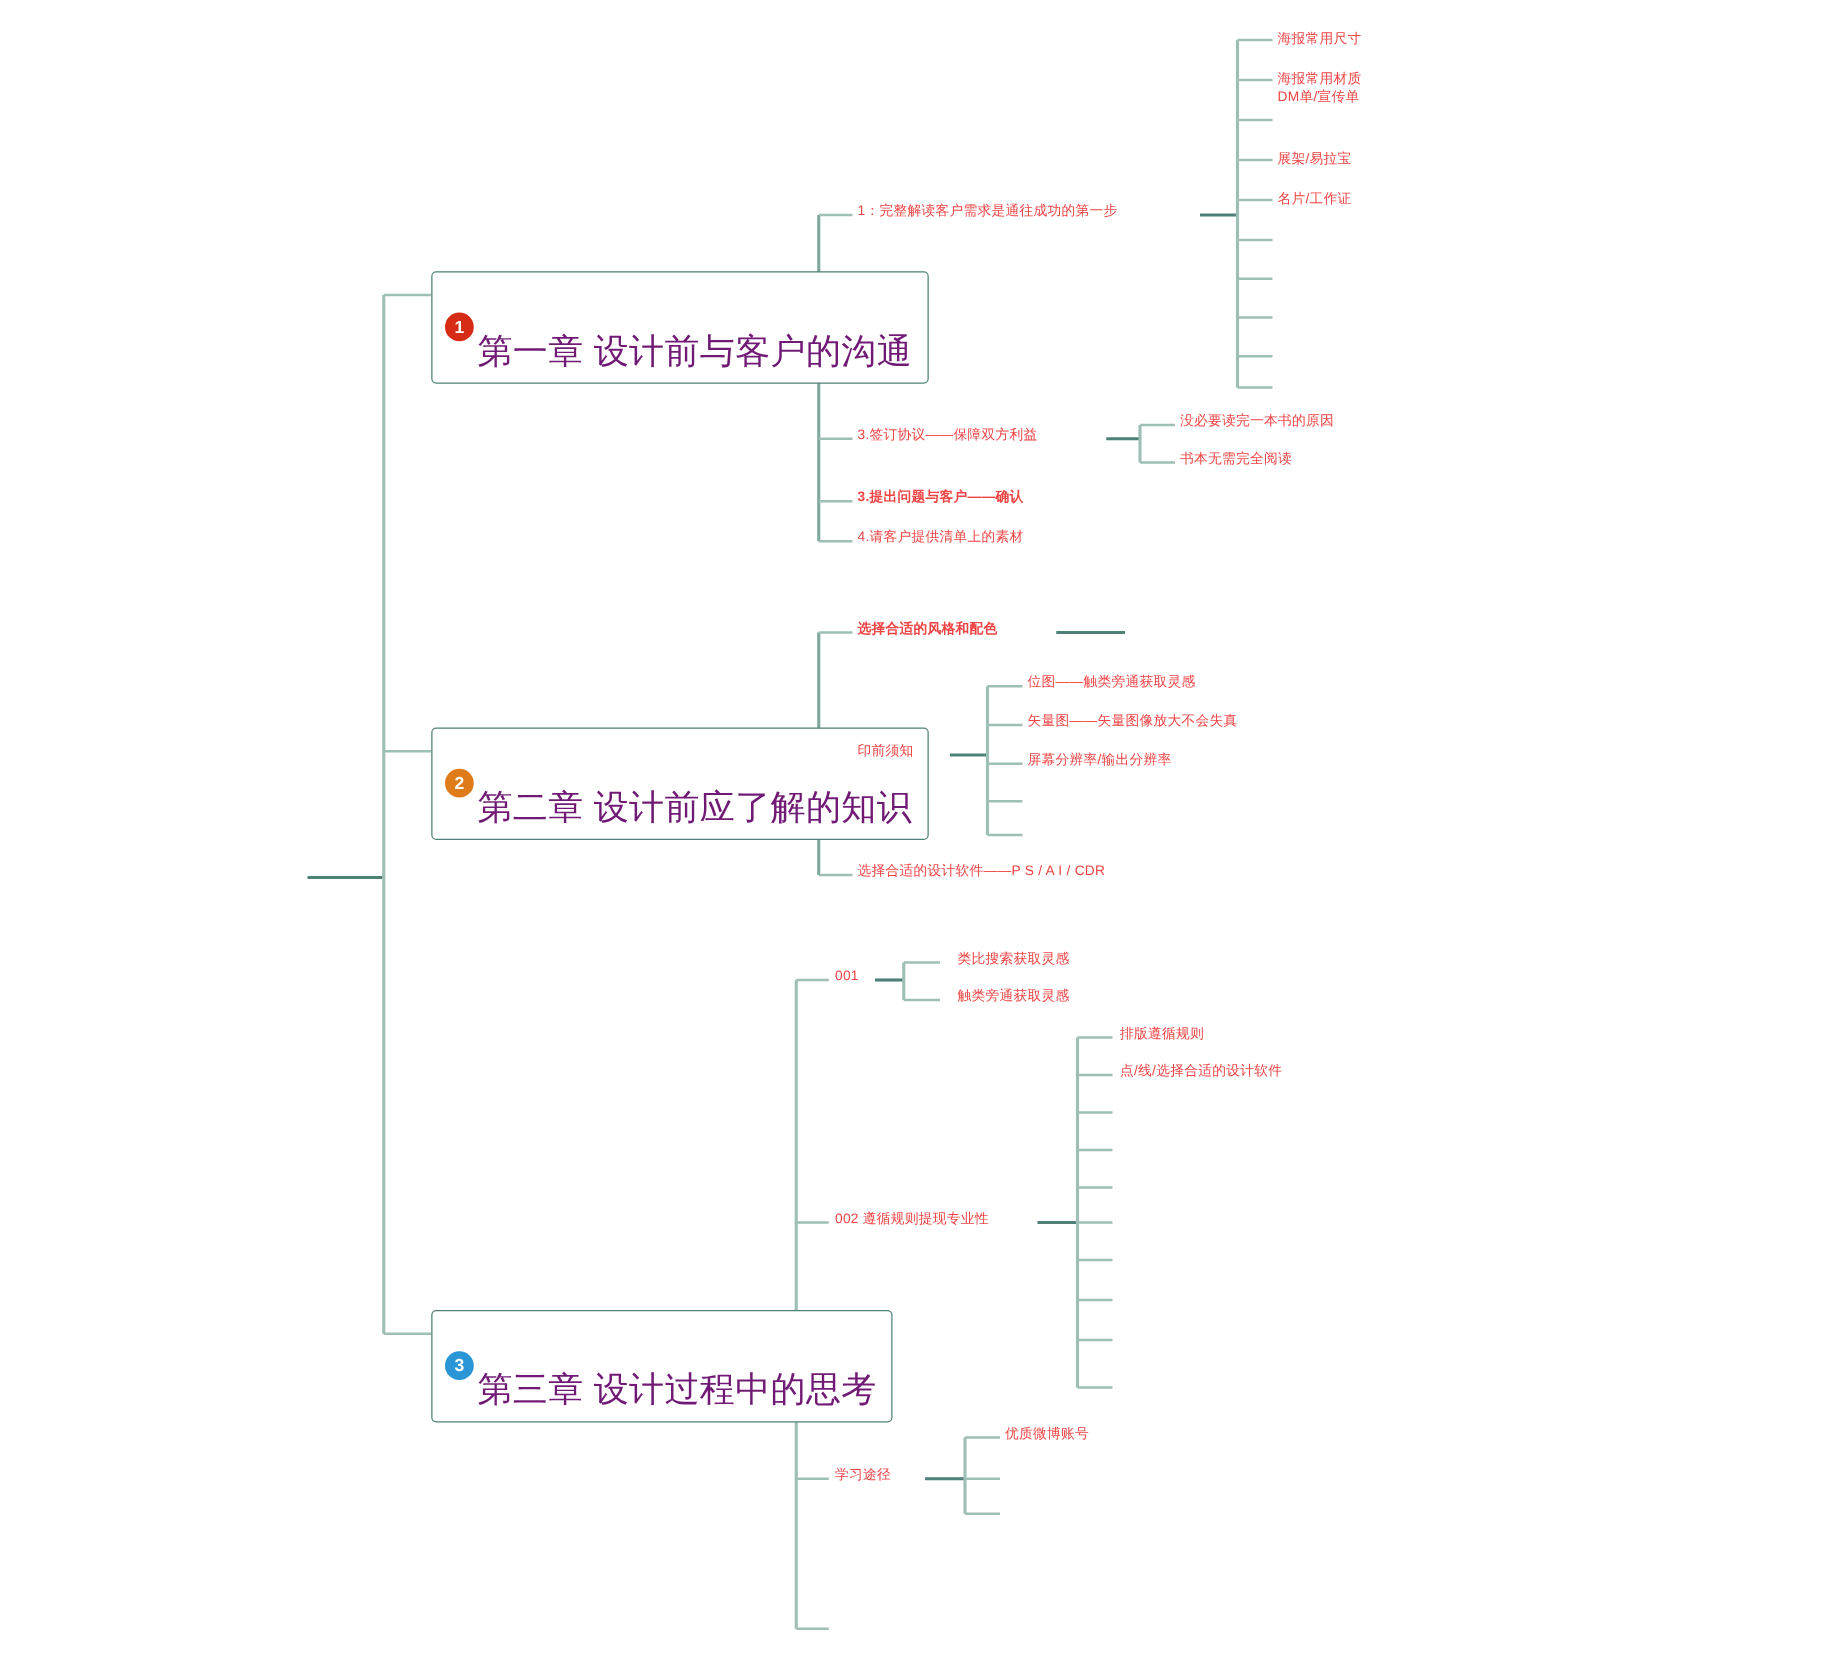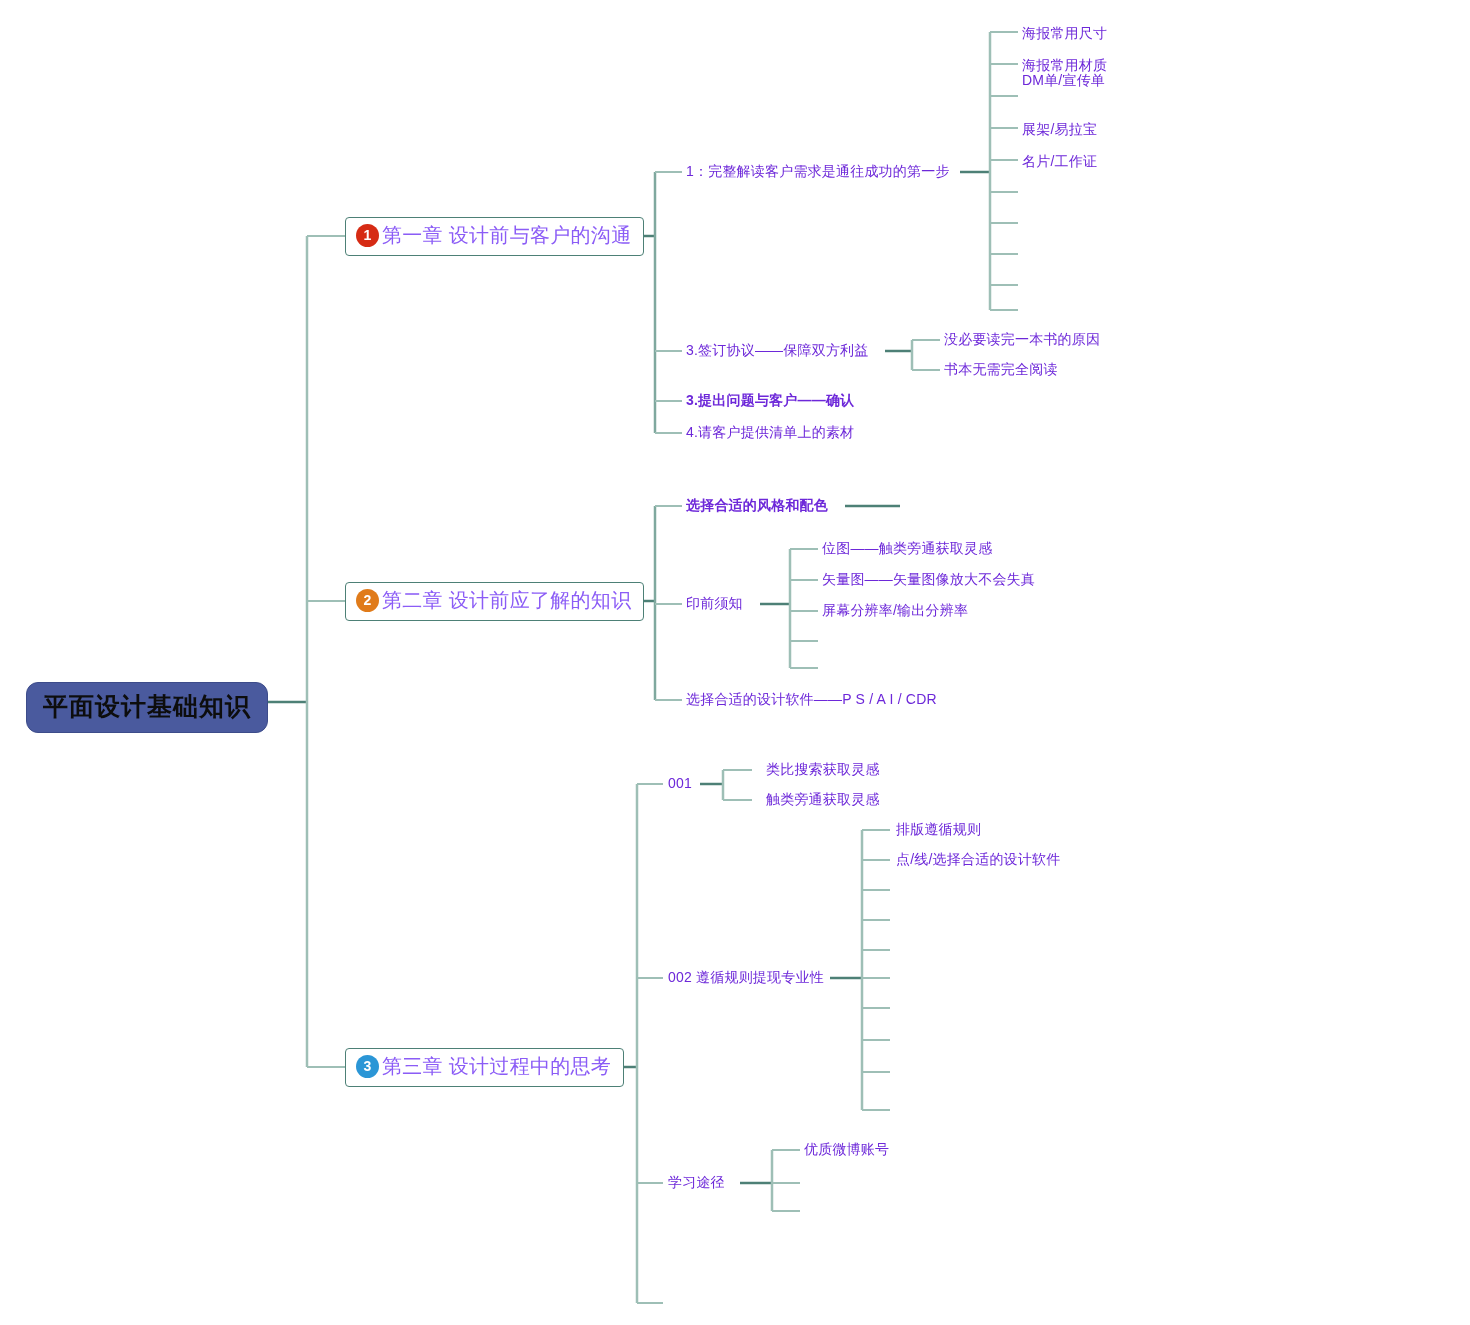--- a/index.html
+++ b/index.html
@@ -60,28 +60,29 @@
     border-radius: 50%;
     color: #ffffff;
     font-size: 14px;
     font-weight: bold;
     text-align: center;
     line-height: 23px;
     margin-right: 3px;
     flex: none;
   }
   .chapter-label {
-    font-size: 20px;
-    color: #8b5cf6;
+    font-size: 28px;
+    color: #701a75;
     letter-spacing: 0.3px;
+    margin-top: 40px;
   }
   
   .text-node {
-    font-size: 14px;
-    color: #6d28d9;
+    font-size: 11px;
+    color: #ef4444;
     line-height: 1.5;
     letter-spacing: 0.2px;
   }
   .text-node.wrap {
     white-space: normal;
     width: 520px;
   }
   .empty-node {
     width: 2px;
     height: 2px;
@@ -168,21 +169,20 @@
       <path d="M862 1110 L890 1110"></path>
 
       <path d="M740 1183 L772 1183" stroke="#4d8076" stroke-width="2.5"></path>
       <path d="M772 1150 L772 1211" stroke="#9ebfb6" stroke-width="2.5"></path>
       <path d="M772 1150 L800 1150"></path>
       <path d="M772 1183 L800 1183"></path>
       <path d="M772 1211 L800 1211"></path>
     </g>
   </svg>
 
-  <div class="node root-node" style="left:26px; top:682px;">平面设计基础知识</div>
 
   <div class="node chapter-node" style="left:345px; top:217px;">
     <span class="chapter-badge" style="background:#d62b14;">1</span>
     <span class="chapter-label">第一章 设计前与客户的沟通</span>
   </div>
 
   <div class="node chapter-node" style="left:345px; top:582px;">
     <span class="chapter-badge" style="background:#e07b1a;">2</span>
     <span class="chapter-label">第二章 设计前应了解的知识</span>
   </div>

